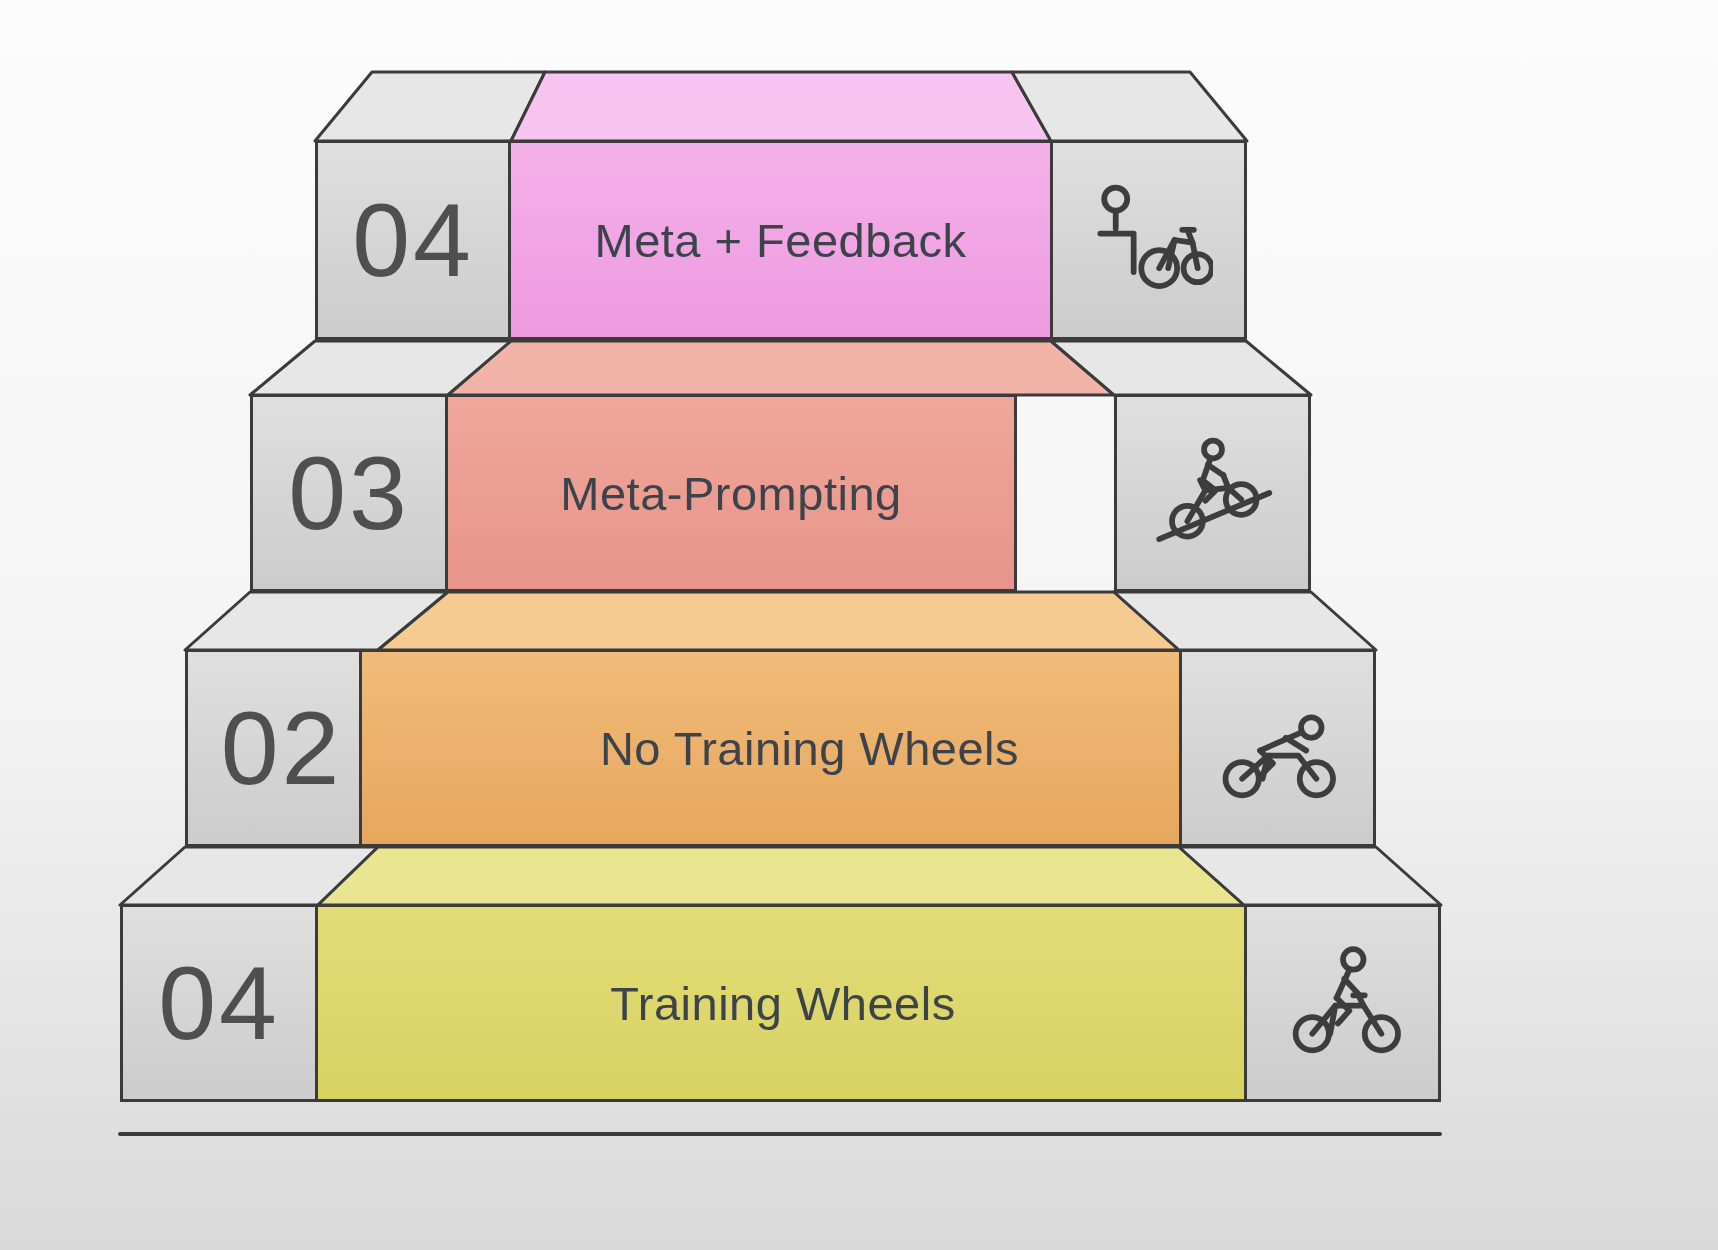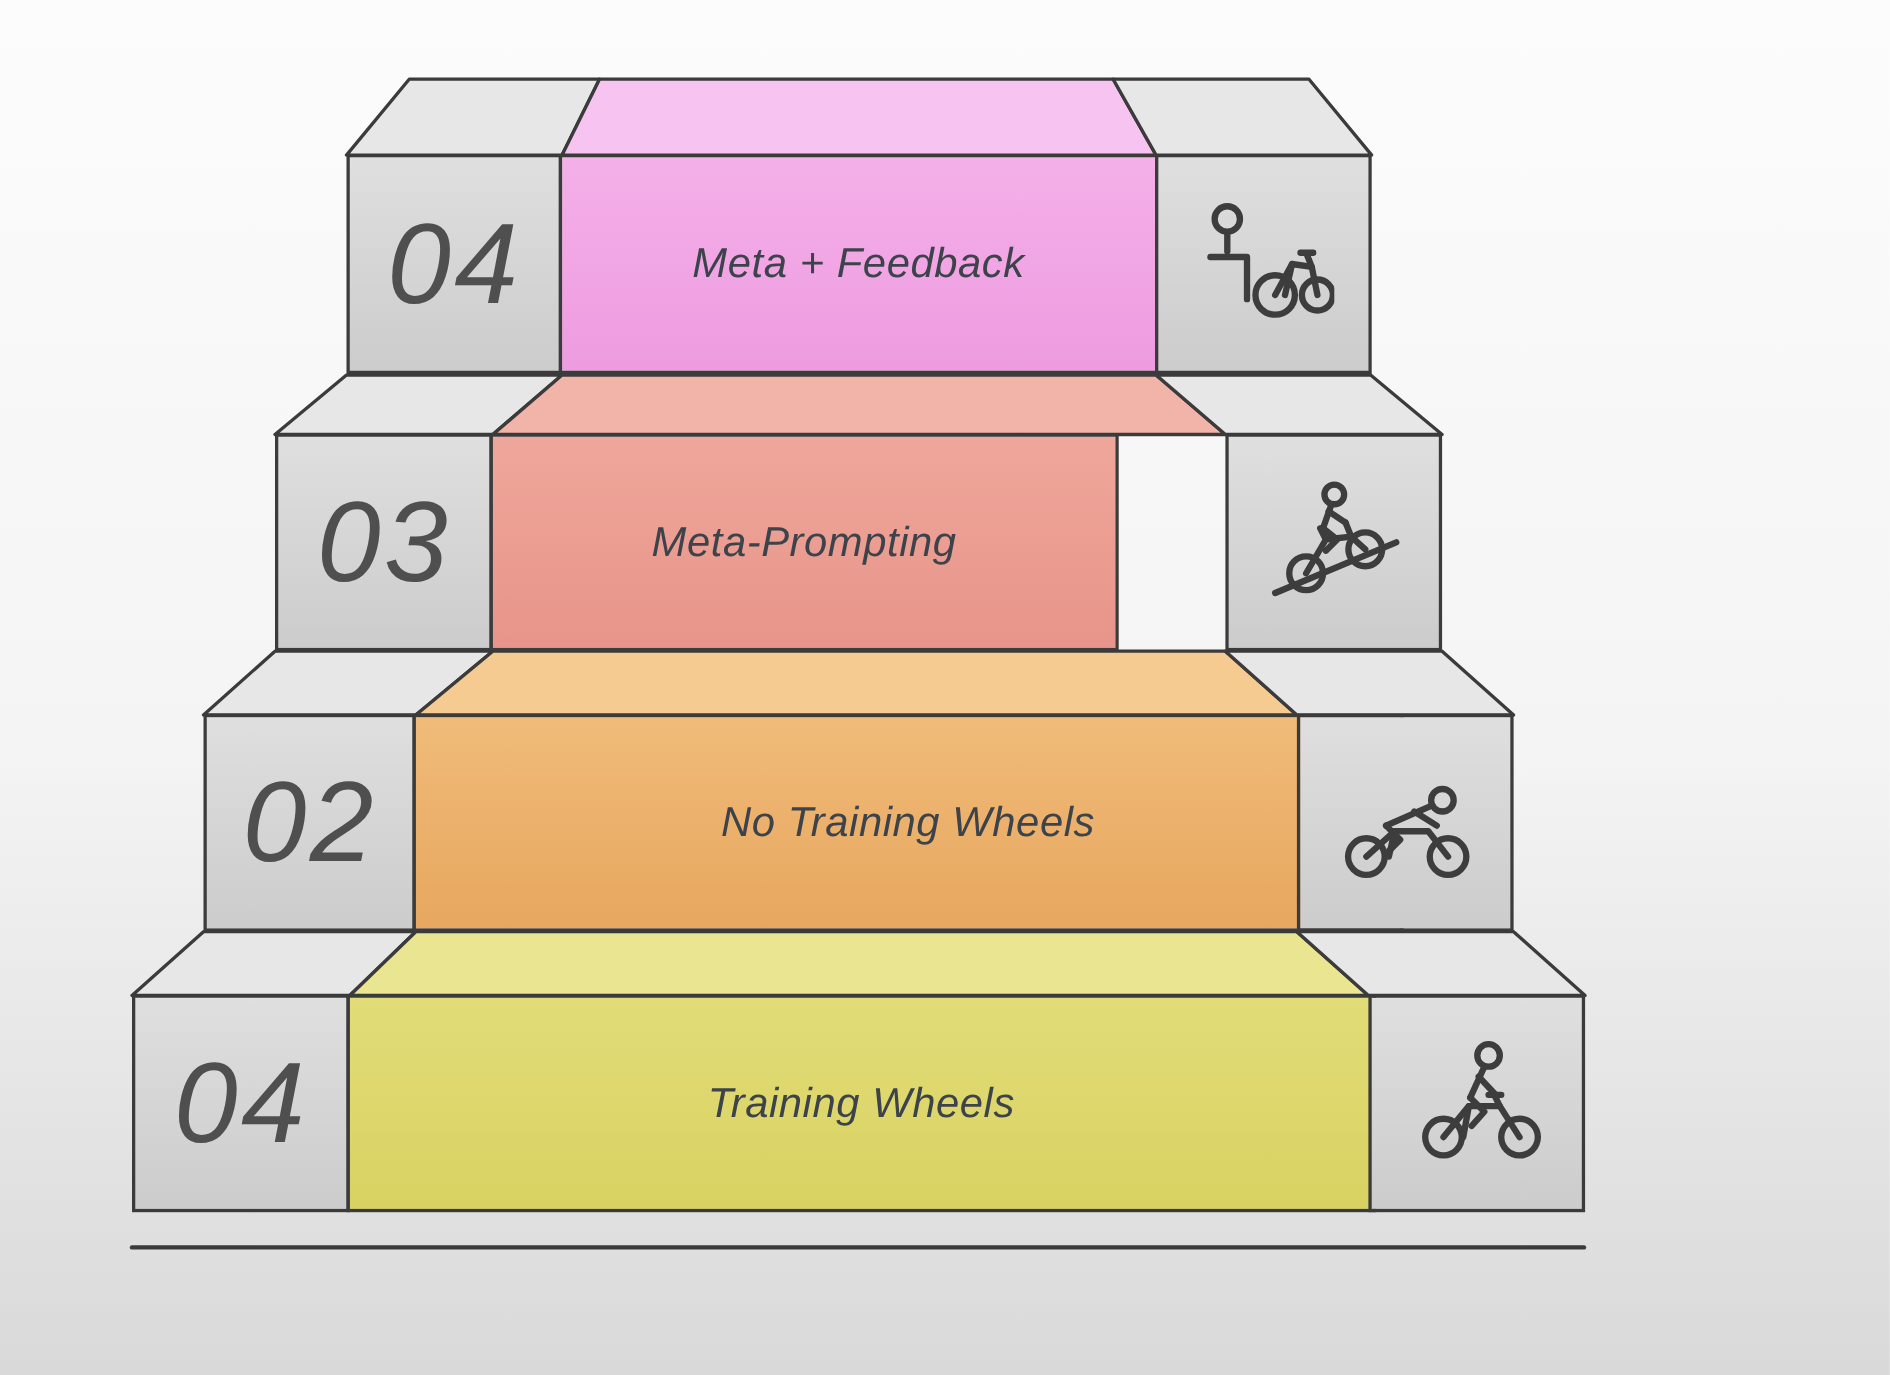--- a/index.html
+++ b/index.html
@@ -24,33 +24,32 @@
     width: 1718px;
     height: 1250px;
   }
   .cell {
     position: absolute;
     box-sizing: border-box;
     border: 3px solid #3b3b3b;
     display: flex;
     align-items: center;
     justify-content: center;
-    font-style: italic;
   }
   .gray-cell {
     background: linear-gradient(180deg, #dfdfdf, #cccccc);
   }
   .num {
     font-size: 104px;
     font-weight: 400;
     letter-spacing: 3px;
     color: #4f4f4f;
   }
   .label {
-    font-size: 38px;
+    font-size: 47px;
     font-weight: 500;
     letter-spacing: 0.5px;
     color: #3d434a;
     text-align: center;
   }
   
   .front-pink   { background: linear-gradient(180deg, #f4b0e9, #ee9be0); }
   .front-salmon { background: linear-gradient(180deg, #efa79b, #e8948a); }
   .front-orange { background: linear-gradient(180deg, #f0bb79, #e7a75f); }
   .front-yellow { background: linear-gradient(180deg, #e2dc78, #d8d262); }
@@ -58,21 +57,21 @@
   
   .r4-num    { left: 315px;  top: 140px; width: 196px; height: 200px; }
   .r4-label  { left: 508px;  top: 140px; width: 545px; height: 200px; }
   .r4-icon   { left: 1050px; top: 140px; width: 197px; height: 200px; }
   
   .r3-num    { left: 250px;  top: 394px; width: 198px; height: 198px; }
   .r3-label  { left: 445px;  top: 394px; width: 572px; height: 198px; }
   .r3-icon   { left: 1114px; top: 394px; width: 197px; height: 198px; }
   
   .r2-num    { left: 185px;  top: 649px; width: 193px; height: 198px; align-items: center; }
-  .r2-label  { left: 375px;  top: 649px; width: 901px; height: 198px; }
+  .r2-label  { left: 359px;  top: 649px; width: 901px; height: 198px; }
   .r2-icon   { left: 1179px; top: 649px; width: 197px; height: 198px; }
   
   .r1-num    { left: 120px;  top: 904px; width: 198px; height: 198px; }
   .r1-label  { left: 315px;  top: 904px; width: 936px; height: 198px; }
   .r1-icon   { left: 1244px; top: 904px; width: 197px; height: 198px; }
 
   .step-icon {
     width: 128px;
     height: 128px;
   }

